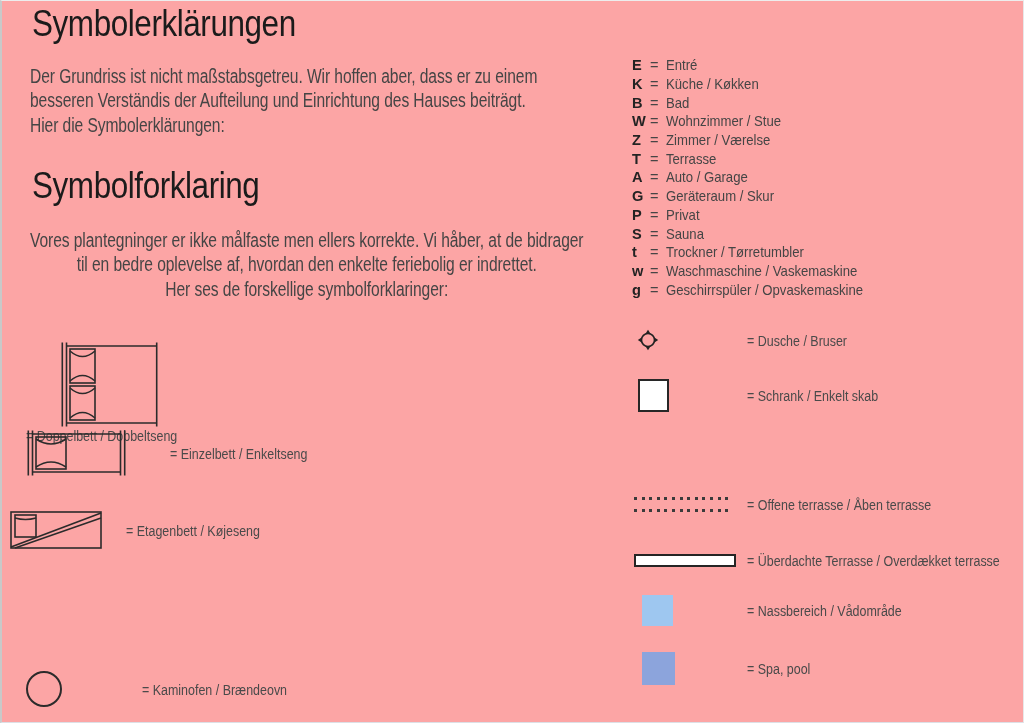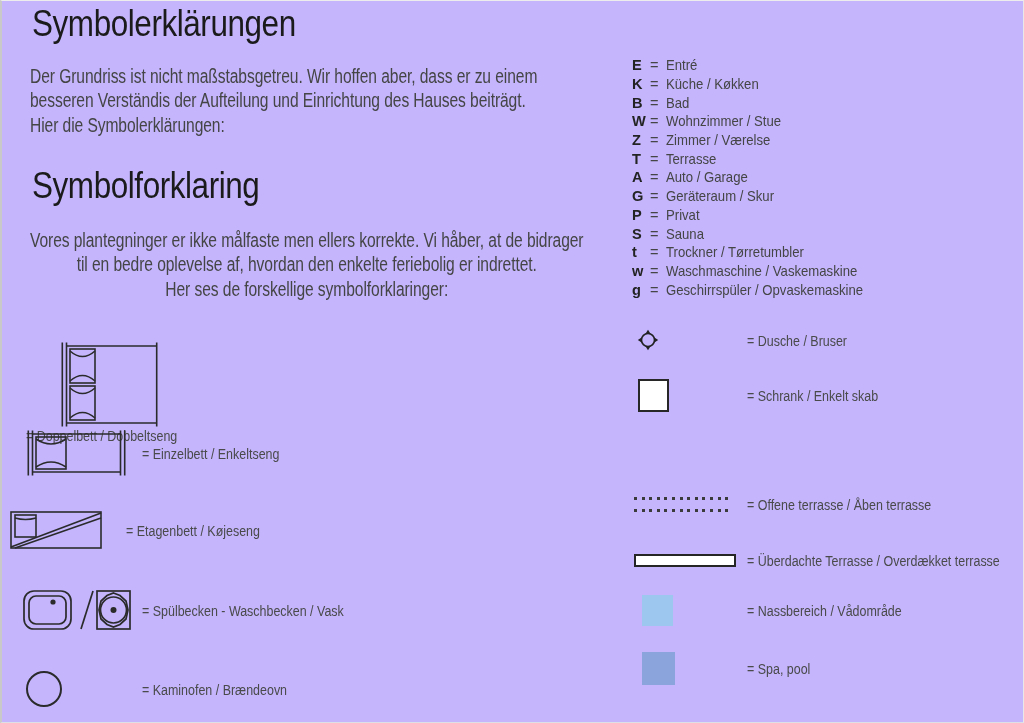--- a/index.html
+++ b/index.html
@@ -1,19 +1,19 @@
 <!DOCTYPE html>
 <html><head>
 <meta charset="utf-8">
 <style>
   html,body{margin:0;padding:0;background:#fff;}
   .page{
     position:relative;
     width:1024px;height:723px;
-    background:#c4b5fd;
+    background:#fca5a5;
     font-family:"Liberation Sans",sans-serif;
     box-sizing:border-box;
     border-left:2px solid #c9c9c9;
     border-top:1px solid #ededed;
     border-right:1px solid #e8e8e8;
     border-bottom:1px solid #dde0e6;
     overflow:hidden;
     color:#3f3f3f;
   }
   .big-title{
@@ -166,21 +166,21 @@
             <path d="M10 39 Q22.5 28 35 39"></path>
         <rect x="10" y="44" width="25" height="34"></rect>
             <path d="M10 46 Q22.5 57 35 46"></path>
             <path d="M10 76 Q22.5 65 35 76"></path>
       </g>
         </svg>
     </span>
     <span class="sym-label">= Doppelbett / Dobbeltseng</span>
   </div>
 
-  <div class="sym-row left-col" style="left:24px;top:429px;">
+  <div class="sym-row left-col" style="left:24px;top:429px;gap:28px;">
     <span class="sym-cell">
       <svg width="101" height="46" viewBox="0 0 101 46">
           <g fill="none" stroke="#2b2b2b" stroke-width="1.6">
         <line x1="2.3" y1="0.5" x2="2.3" y2="45.5"></line>
             <line x1="6.5" y1="0.5" x2="6.5" y2="45.5"></line>
         <line x1="94.5" y1="0.5" x2="94.5" y2="45.5"></line>
             <line x1="98.7" y1="0.5" x2="98.7" y2="45.5"></line>
         <line x1="6.5" y1="4" x2="94.5" y2="4"></line>
             <line x1="6.5" y1="42" x2="94.5" y2="42"></line>
         <rect x="10" y="7" width="30" height="32"></rect>
@@ -200,37 +200,20 @@
         <rect x="5" y="4" width="21" height="22"></rect>
             <path d="M5 7 Q15.5 10 26 7"></path>
         <line x1="1" y1="36" x2="91" y2="2"></line>
             <line x1="5" y1="37" x2="91" y2="7"></line>
       </g>
         </svg>
     </span>
     <span class="sym-label">= Etagenbett / Køjeseng</span>
   </div>
 
-  <div class="sym-row left-col" style="left:21px;top:587px;">
-    <span class="sym-cell" style="width:119px;">
-      <svg width="108" height="44" viewBox="0 0 108 44">
-          <g fill="none" stroke="#2b2b2b" stroke-width="1.7">
-        <rect x="1" y="3" width="47" height="38" rx="10"></rect>
-        <rect x="6" y="8" width="37" height="28" rx="7"></rect>
-        <circle cx="30" cy="14" r="2.6" fill="#2b2b2b" stroke="none"></circle>
-        <line x1="58" y1="41" x2="70" y2="3"></line>
-        <rect x="74" y="3" width="33" height="38"></rect>
-        <polygon points="90.5,5 97,7.5 103,13 105,22 103,31 97,36.5 90.5,39 84,36.5 78,31 76,22 78,13 84,7.5"></polygon>
-        <circle cx="90.5" cy="22" r="13"></circle>
-        <circle cx="90.5" cy="22" r="3" fill="#2b2b2b" stroke="none"></circle>
-      </g>
-        </svg>
-    </span>
-    <span class="sym-label">= Spülbecken - Waschbecken / Vask</span>
-  </div>
 
   <div class="sym-row left-col" style="left:23px;top:669px;">
     <span class="sym-cell" style="width:117px;">
       <svg width="38" height="38" viewBox="0 0 38 38">
         <circle cx="19" cy="19" r="17" fill="none" stroke="#2b2b2b" stroke-width="2"></circle>
       </svg>
     </span>
     <span class="sym-label">= Kaminofen / Brændeovn</span>
   </div>
 

